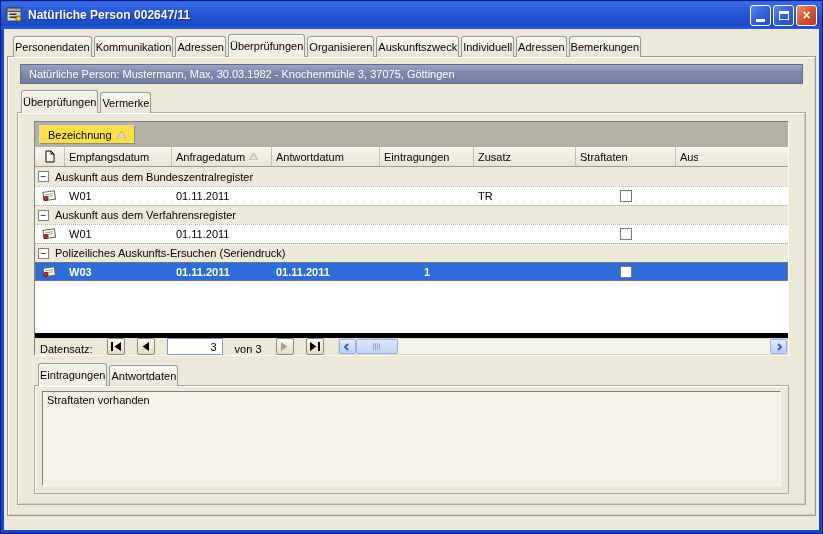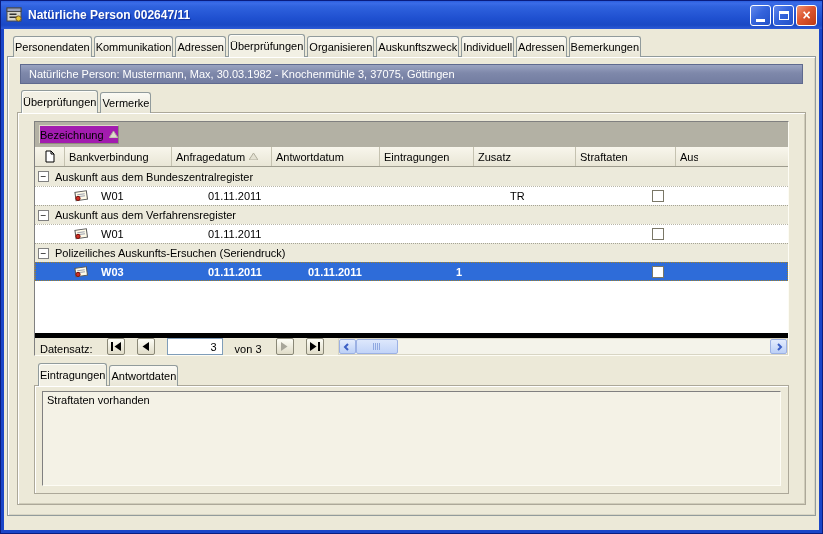--- a/index.html
+++ b/index.html
@@ -47,42 +47,42 @@
     background:linear-gradient(#9aa3c1,#7e88aa 45%,#737da1); white-space:nowrap; overflow:hidden; }
 
   .subpage { flex:1; border:1px solid #aca899; background:#ece9d8;
     box-shadow:inset 1px 1px 0 #fff, inset -1px -1px 0 #cfccba;
     padding:8px 16px 10px 16px; display:flex; flex-direction:column; min-height:0; }
 
   
   .gridbox { flex:0 0 235px; border:1px solid; border-color:#808080 #fdfcf4 #fdfcf4 #808080;
     background:#fff; display:flex; flex-direction:column; overflow:hidden; }
   .grouppanel { flex:0 0 25px; background:#b3b1a4; padding:3px 0 0 4px; }
-  .groupby-btn { display:inline-flex; align-items:center; gap:5px; height:19px; padding:0 0;
-    background:#a21caf; border:1px solid; border-color:#dedbc8 #8f8d7d #8f8d7d #dedbc8; }
+  .groupby-btn { display:inline-flex; align-items:center; gap:5px; height:19px; padding:0 8px;
+    background:#fde047; border:1px solid; border-color:#dedbc8 #8f8d7d #8f8d7d #dedbc8; }
   .hdr-row { flex:0 0 20px; display:flex; background:linear-gradient(#f8f6ec,#e9e6d6);
     border-bottom:1px solid #9e9c8e; }
   .hcell { display:flex; align-items:center; gap:4px; padding:0 4px; border-right:1px solid #c5c2b0;
     white-space:nowrap; overflow:hidden; }
   .c0{width:30px; flex:0 0 30px; justify-content:center;}
   .c1{width:107px; flex:0 0 107px;}
   .c2{width:100px; flex:0 0 100px;}
   .c3{width:108px; flex:0 0 108px;}
   .c4{width:94px; flex:0 0 94px;}
   .c5{width:102px; flex:0 0 102px;}
   .c6{width:100px; flex:0 0 100px;}
   .c7{width:100px; flex:0 0 100px;}
   .c8{width:22px; flex:0 0 22px; border-right:none;}
 
   .rows { flex:1; background:#fff; overflow:hidden; }
   .grow { height:19px; display:flex; align-items:center; gap:6px; background:#eceadb;
     border-top:1px dotted #a5a395; padding-left:3px; white-space:nowrap; }
   .minus { width:11px; height:11px; flex:0 0 11px; border:1px solid #808080; background:#fff;
     display:flex; align-items:center; justify-content:center; font-size:10px; line-height:9px; }
-  .drow { height:19px; display:flex; align-items:center; border-top:1px dotted #b9b7a8;padding-left:32px; }
+  .drow { height:19px; display:flex; align-items:center; border-top:1px dotted #b9b7a8; }
   .drow:first-child, .grow:first-child { border-top:none; }
   .dcell { padding:0 4px; white-space:nowrap; overflow:hidden; display:flex; align-items:center; }
   .dcell.c0 { justify-content:flex-start; padding-left:6px; }
   .dcell.c4 { justify-content:center; }
   .drow.sel { background:#2e6cd9; color:#fff; font-weight:bold; outline:1px dotted #a58326;
     outline-offset:-1px; }
   .cb { width:12px; height:12px; background:#fff; border:1px solid #7a7767; margin:0 auto; }
 
   
   .navrow { flex:0 0 21px; display:flex; align-items:flex-end; background:#ece9d8;
@@ -178,21 +178,21 @@
 
           <div class="hdr-row">
             <span class="hcell c0">
               <span>
                 <svg width="10" height="13" viewBox="0 0 10 13">
                     <path d="M1 1 h5 l3 3 v8 h-8 z" fill="#fff" stroke="#000"></path>
                     <path d="M6 1 v3 h3" fill="none" stroke="#000"></path>
                   </svg>
               </span>
             </span>
-            <span class="hcell c1">Bankverbindung</span>
+            <span class="hcell c1">Empfangsdatum</span>
             <span class="hcell c2">
               <span>Anfragedatum</span>
               <span class="sort-asc">
                 <svg width="9" height="7" viewBox="0 0 9 7">
                     <polygon points="4.5,0 9,7 0,7" fill="#e4e1d2" stroke="#b0ad9c"></polygon>
                   </svg>
               </span>
             </span>
             <span class="hcell c3">Antwortdatum</span>
             <span class="hcell c4">Eintragungen</span>

